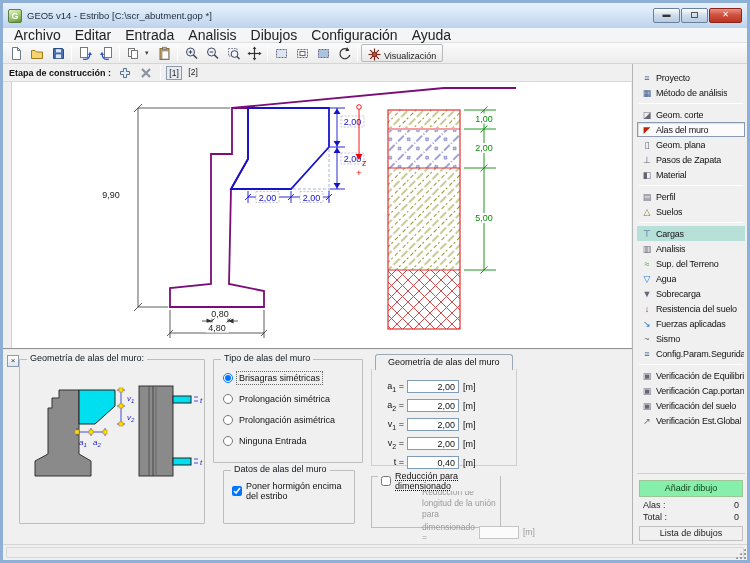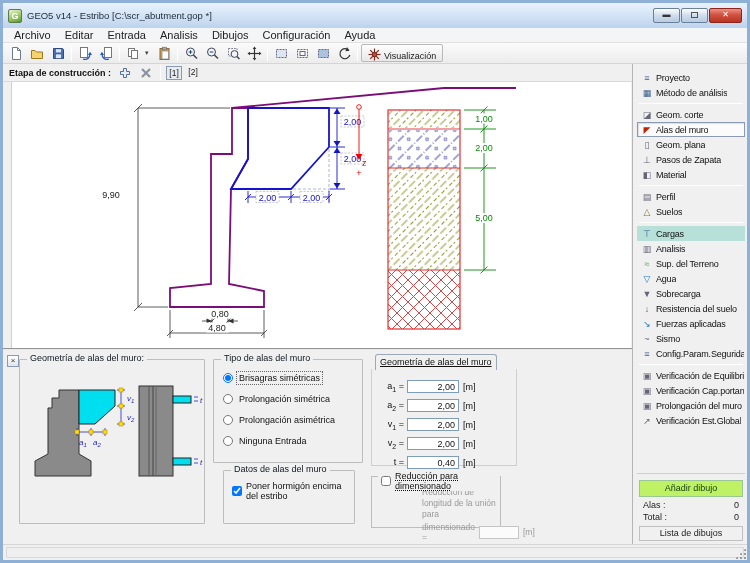--- a/index.html
+++ b/index.html
@@ -14,21 +14,21 @@
             font-size:9px;font-weight:bold;text-align:center;line-height:13px;}
   .title-text{font-size:9.5px;color:#1e2b3a;white-space:nowrap;}
   .win-btns{margin-left:auto;display:flex;gap:1px;}
   .wbtn{width:27px;height:15px;border:1px solid #69809b;border-radius:2px;font-size:8px;line-height:12px;
         text-align:center;color:#333;background:linear-gradient(#fdfdfd,#cfdcec 50%,#b9cce2);}
   .wbtn.close{width:33px;background:linear-gradient(#e98e80,#d2564374 40%,#c0392b);background:linear-gradient(#e headache,#c0392b);
         background:linear-gradient(#ea9184,#cf5240 45%,#b83421);color:#fff;font-weight:bold;border-color:#8d241a;}
   .wbtn .maxbox{display:inline-block;width:7px;height:6px;border:1px solid #555;margin-top:3px;}
   
   .menubar{height:15px;flex:none;display:flex;align-items:center;background:#f4f5f7;border-bottom:1px solid #e0e0e0;padding-left:4px;}
-  .menu-item{font-size:11px;color:#222;padding:0 7px;line-height:15px;text-align:center;}
+  .menu-item{font-size:14px;color:#222;padding:0 7px;line-height:15px;text-align:center;}
   
   .toolbar{height:21px;flex:none;display:flex;align-items:center;background:linear-gradient(#fbfbfb,#ececec);
            border-bottom:1px solid #d5d5d5;padding-left:3px;gap:1px;}
   .tbtn{width:20px;height:18px;display:flex;align-items:center;justify-content:center;border:1px solid transparent;border-radius:2px;}
   .tbtn svg{display:block;}
   .tsep{width:1px;height:15px;background:#c2c2c2;border-right:1px solid #fff;margin:0 2px;}
   .tbtn-wide{height:18px;display:flex;align-items:flex-end;gap:3px;border:1px solid #b9b9b9;border-radius:2px;
              background:linear-gradient(#fefefe,#e8e8e8);padding:0 6px;font-size:9px;color:#222;}
   .ddArrow{font-size:7px;color:#444;width:7px;}
   
@@ -44,39 +44,39 @@
   
   .sidebar{flex:1;border-left:1px solid #b5b5b5;background:#f0f0f0;display:flex;flex-direction:column;padding:6px 2px 2px 4px;min-width:0;}
   .sb-item{display:flex;align-items:center;height:15px;gap:3px;padding-left:3px;border:1px solid transparent;cursor:default;}
   .sb-item.active{border:1px solid #8a9ab0;background:#fbfbfb;box-shadow:inset 1px 1px 1px rgba(0,0,0,.12);}
   .sb-item.hl{background:#b7e0d8;}
   .sb-icon{width:12px;flex:none;font-size:9px;line-height:12px;text-align:center;color:#3a5a8c;}
   .sb-label{font-size:9px;letter-spacing:-0.2px;color:#111;white-space:nowrap;overflow:hidden;}
   .sb-sep{height:1px;background:#c9c9c9;border-bottom:1px solid #fff;margin:3px 2px;}
   .ic-red{color:#c22000;} .ic-olive{color:#8a7a2a;} .ic-blue{color:#2277cc;} .ic-green{color:#559955;} .ic-brown{color:#884422;} .ic-gray{color:#667;}
   .sb-footer{margin-top:auto;padding-top:4px;border-top:1px solid #cfcfcf;}
-  .add-btn{display:block;width:96%;margin:2px auto;height:17px;background:#bef264;border:1px solid #9cc596;
+  .add-btn{display:block;width:96%;margin:2px auto;height:17px;background:#86efac;border:1px solid #9cc596;
            font-size:9px;color:#143d14;text-align:center;line-height:15px;}
   .cnt-row{display:flex;justify-content:space-between;font-size:9px;color:#222;padding:1px 6px;}
   .list-btn{display:block;width:96%;margin:3px auto 1px;height:15px;background:#f0f0f0;border:1px solid #c0c0c0;
             font-size:9px;color:#222;text-align:center;line-height:13px;}
   
   .bottom-panel{flex:1;position:relative;background:#f0f0f0;border-top:2px groove #e8e8e8;}
   .panel-close{position:absolute;left:4px;top:5px;width:12px;height:12px;border:1px solid #8a9ab0;background:linear-gradient(#fff,#dfe5ec);
                font-size:8px;line-height:10px;text-align:center;color:#333;}
   .grp{position:absolute;border:1px solid #bdbdbd;border-radius:1px;}
   .grp-ttl{position:absolute;top:-7px;left:7px;background:#f0f0f0;padding:0 3px;font-size:9px;color:#101820;white-space:nowrap;}
   .radio-row{display:flex;align-items:center;gap:4px;height:21px;margin-left:9px;font-size:9px;color:#111;}
   .radio-row input{width:10px;height:10px;margin:0;}
   .radio-row .rl{padding:1px 2px;}
   .radio-row .rl.focused{outline:1px dotted #666;}
   .chk-row{display:flex;align-items:center;gap:4px;font-size:9px;color:#111;}
   .chk-row input{width:10px;height:10px;margin:0;}
   .tab{position:absolute;left:372px;top:4px;height:16px;border:1px solid #9aa8b8;border-bottom:none;border-radius:3px 3px 0 0;
-       background:#f0f0f0;font-size:9px;color:#111;padding:2px 4px 0;text-decoration:underline;}
+       background:#f0f0f0;font-size:9px;color:#111;padding:2px 12px 0;}
   .fields-panel{position:absolute;left:368px;top:19px;width:146px;height:97px;border:1px solid #cfcfcf;border-top:none;padding-top:8px;}
   .frow{display:flex;align-items:center;height:19px;padding-left:6px;font-size:9px;color:#111;}
   .flab{width:26px;text-align:right;margin-right:3px;}
   .flab sub{font-size:7px;}
   .fin{width:52px;height:13px;border:1px solid #7f9db9;font-size:9px;text-align:right;padding:0 3px;background:#fff;color:#111;}
   .funit{margin-left:4px;}
   .red-grp{position:absolute;left:368px;top:126px;width:130px;height:52px;border:1px solid #bdbdbd;padding-left:44px;}
   .red-grp .chk-row{position:absolute;top:-6px;left:6px;background:#f0f0f0;padding:0 3px;}
   .red-note{font-size:8.5px;color:#9a9a9a;margin:10px 4px 0 6px;line-height:11px;}
   .red-line2{display:flex;align-items:center;gap:4px;font-size:8.5px;color:#9a9a9a;margin:2px 4px 0 6px;}
@@ -581,21 +581,21 @@
       <div class="sb-item">
         <span class="sb-icon ic-gray">▣</span>
         <span class="sb-label">Verificación de Equilibrio</span>
       </div>
       <div class="sb-item">
         <span class="sb-icon ic-gray">▣</span>
         <span class="sb-label">Verificación Cap.portante</span>
       </div>
       <div class="sb-item">
         <span class="sb-icon ic-gray">▣</span>
-        <span class="sb-label">Prolongación del muro</span>
+        <span class="sb-label">Verificación del suelo</span>
       </div>
       <div class="sb-item">
         <span class="sb-icon ic-gray">↗</span>
         <span class="sb-label">Verificación Est.Global</span>
       </div>
 
       <div class="sb-footer">
         <div class="add-btn">Añadir dibujo</div>
         <div class="cnt-row">
           <span>Alas :</span>

